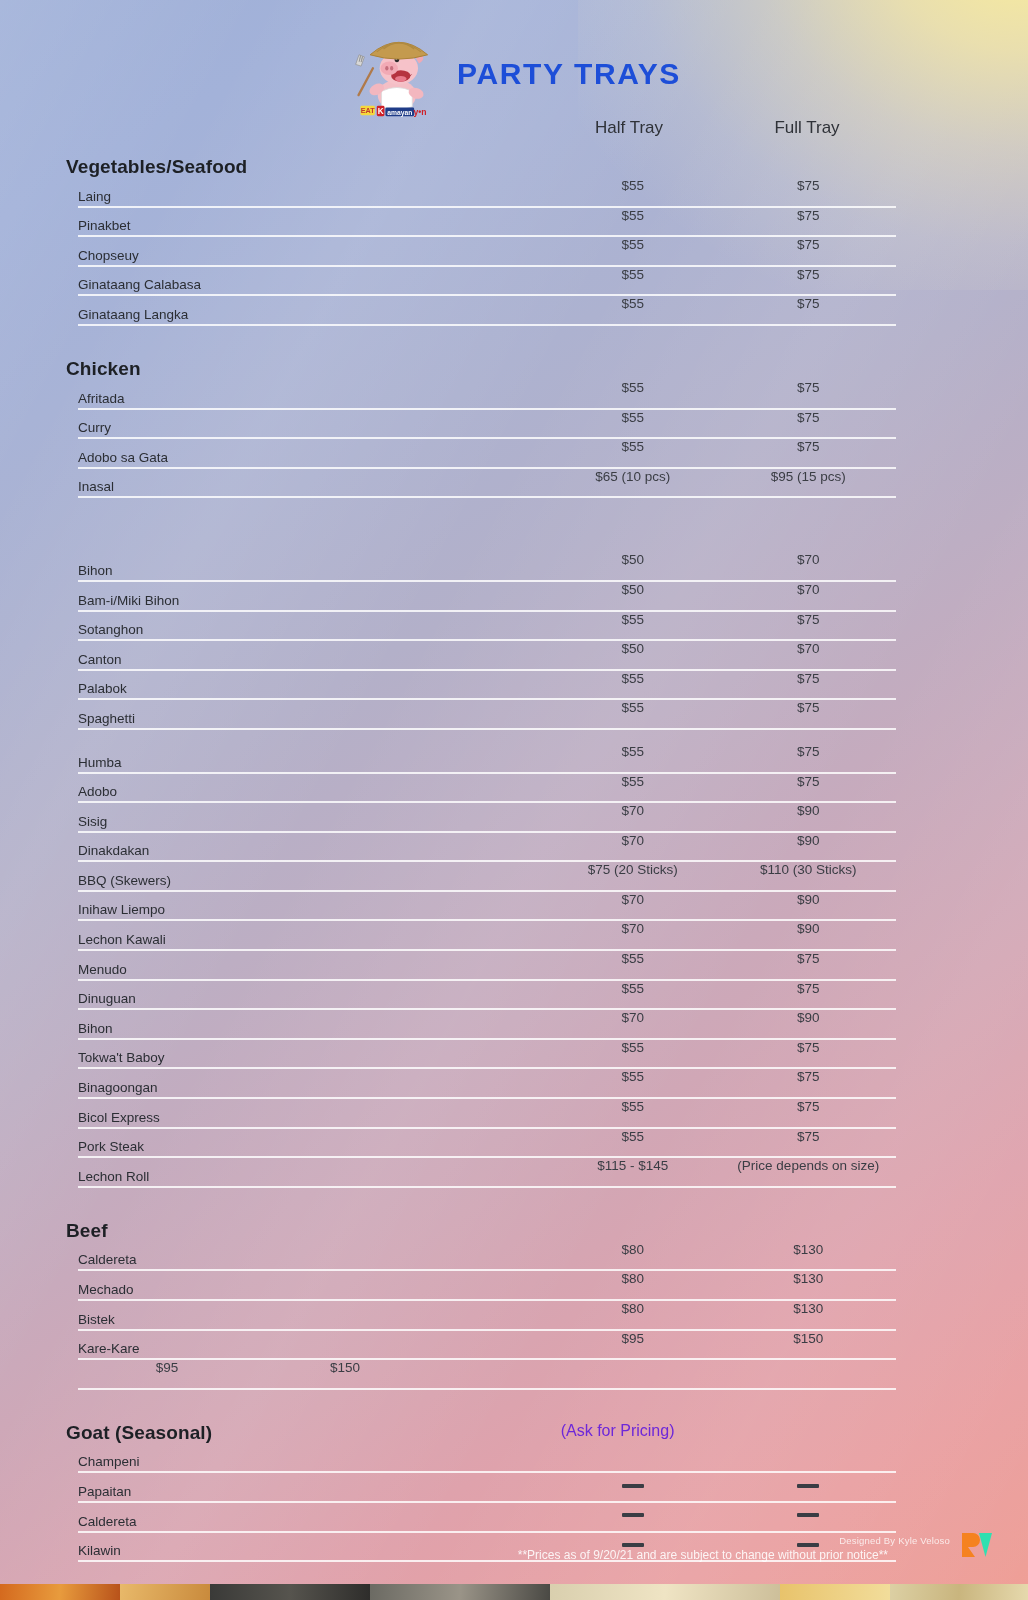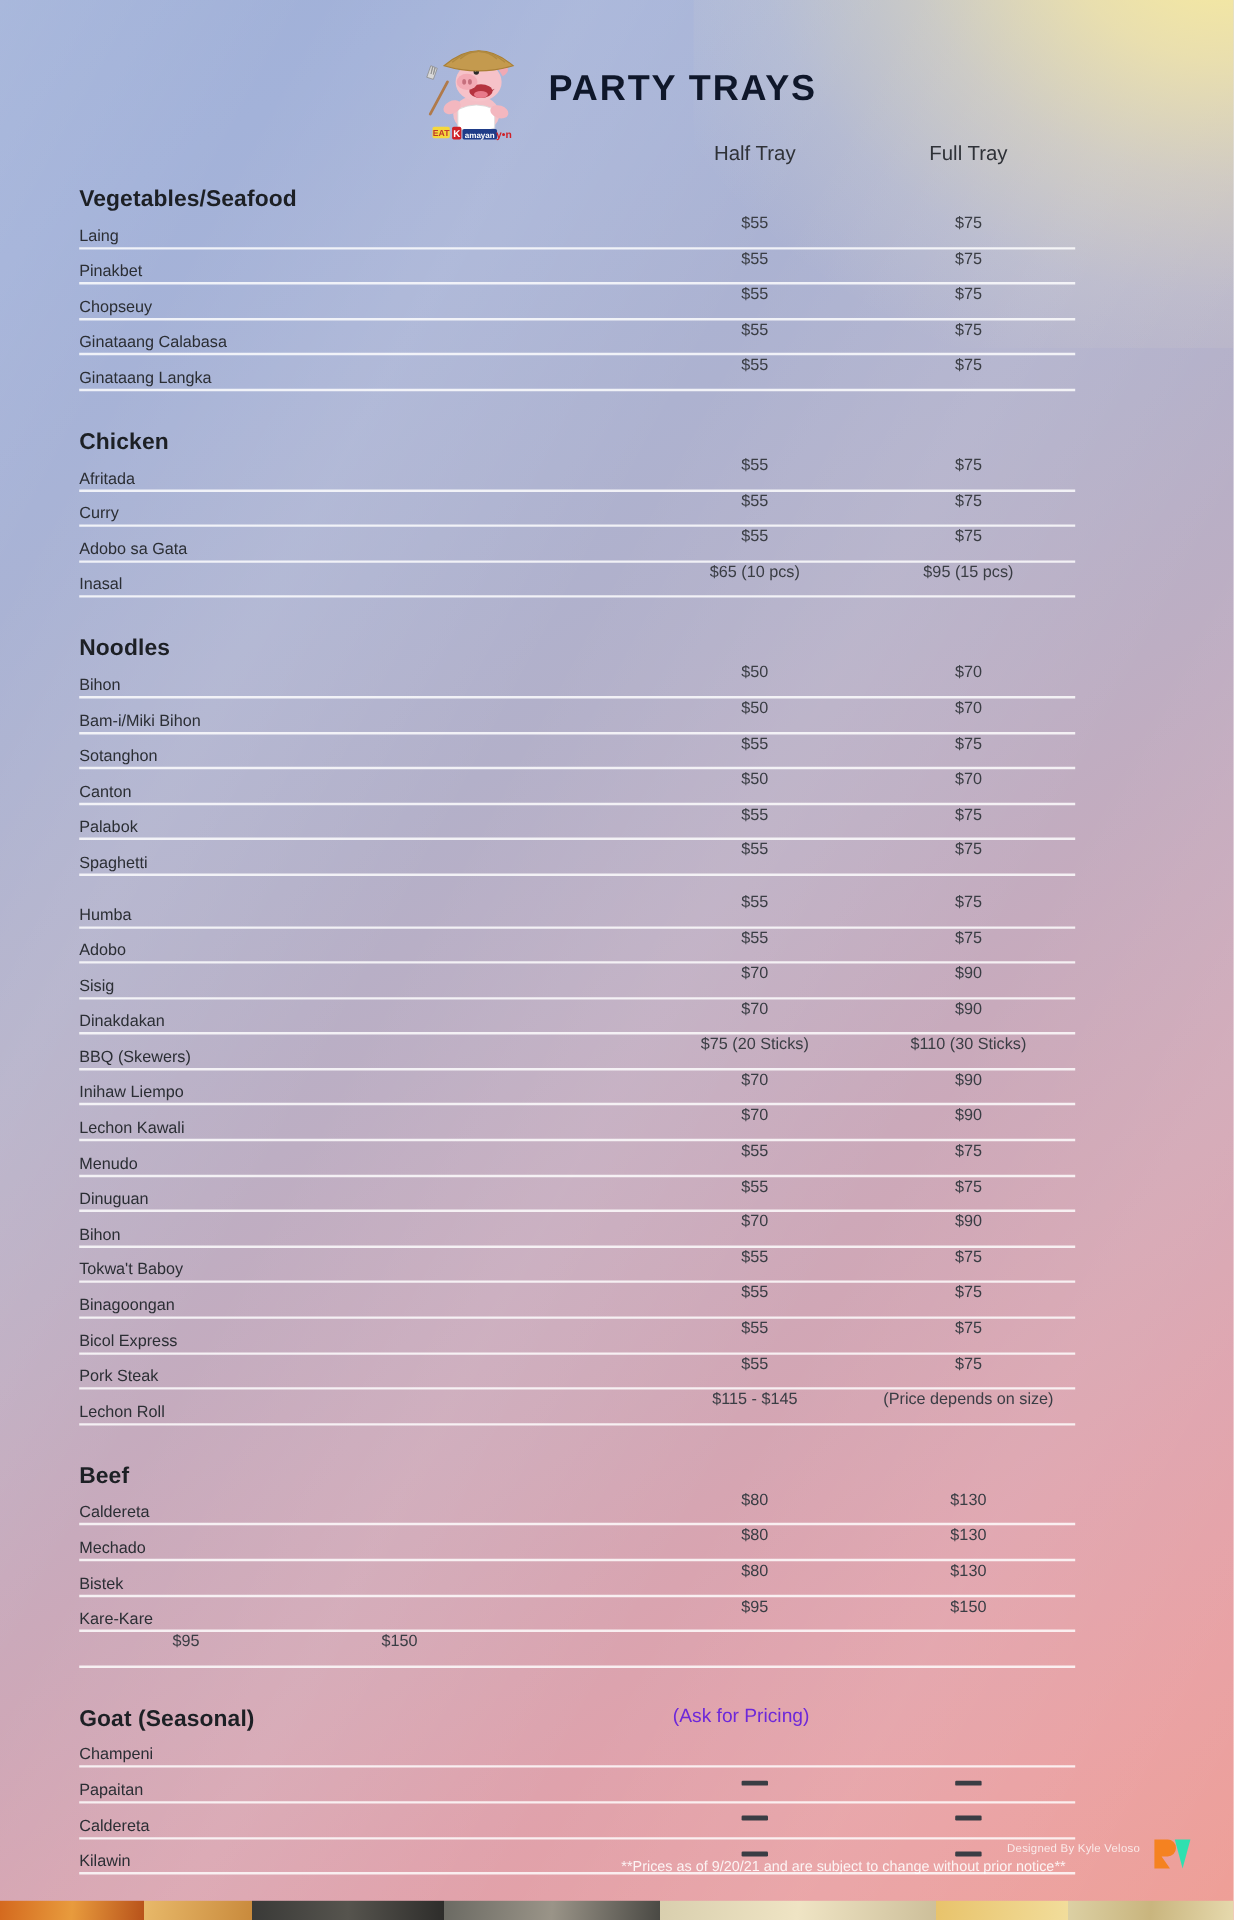--- a/index.html
+++ b/index.html
@@ -53,21 +53,21 @@
 
   
   .header {
     position:absolute; top:26px; left:0; width:1028px;
     display:flex; align-items:center; justify-content:center;
     gap:14px;
   }
   .logo { width:96px; height:96px; position:relative; flex:none; }
   .title {
     font-size:30px; font-weight:bold; letter-spacing:1.6px;
-    color:#0f172a;
+    color:#1d4ed8;
   }
 
   
   .table {
     position:absolute; left:66px; top:104px;
     width:830px;
   }
 
   .colhead {
     display:flex; align-items:flex-end; height:34px;
@@ -81,20 +81,21 @@
   .sec-title {
     font-size:19px; font-weight:bold; color:#1d2025;
     letter-spacing:0.1px;
   }
 
   .row {
     display:flex; align-items:center;
     height:29.6px;
     border-bottom:2px solid rgba(255,255,255,0.82);
     position:relative;
+    margin-left:12px;
   }
 
   .row .c-name {
     width:474px;
     font-size:13.5px; color:#2b2e34;
     align-self:flex-end; padding-bottom:2px;
   }
   .row .c-half, .row .c-full {
     width:178px; text-align:center;
     font-size:13.5px; color:#3a3d44;
@@ -268,23 +269,20 @@
           <div class="c-half">$55</div>
           <div class="c-full">$75</div>
         </div>
         <div class="row">
           <div class="c-name">Inasal</div>
           <div class="c-half">$65 (10 pcs)</div>
           <div class="c-full">$95 (15 pcs)</div>
         </div>
         <div class="sec-gap"></div>
         <div class="sec-row">
-          <div class="c-name">
-            <div class="sec-title">Noodles</div>
-          </div>
           <div class="c-half"></div>
           <div class="c-full"></div>
         </div>
         <div class="row">
           <div class="c-name">Bihon</div>
           <div class="c-half">$50</div>
           <div class="c-full">$70</div>
         </div>
         <div class="row">
           <div class="c-name">Bam-i/Miki Bihon</div>

